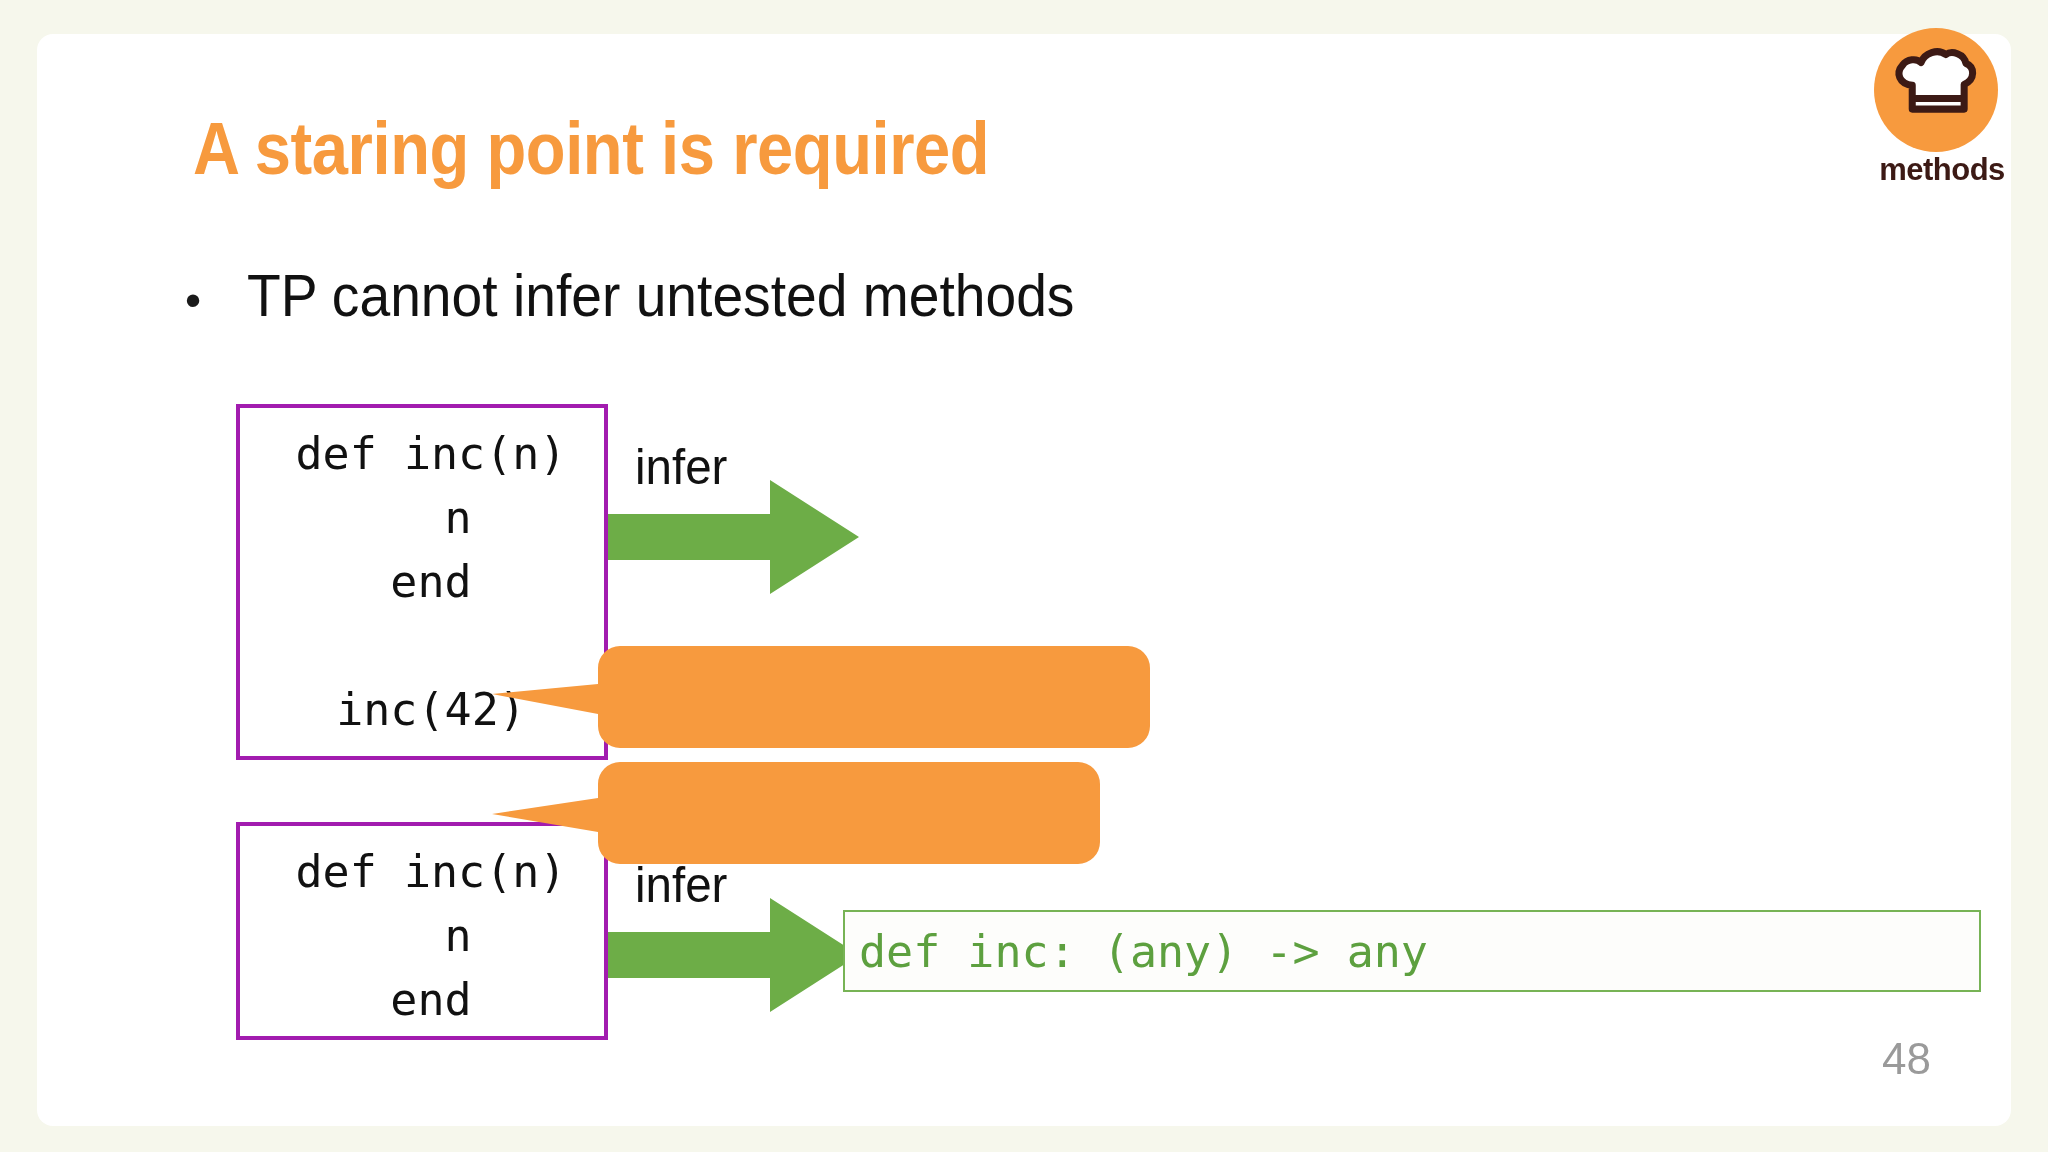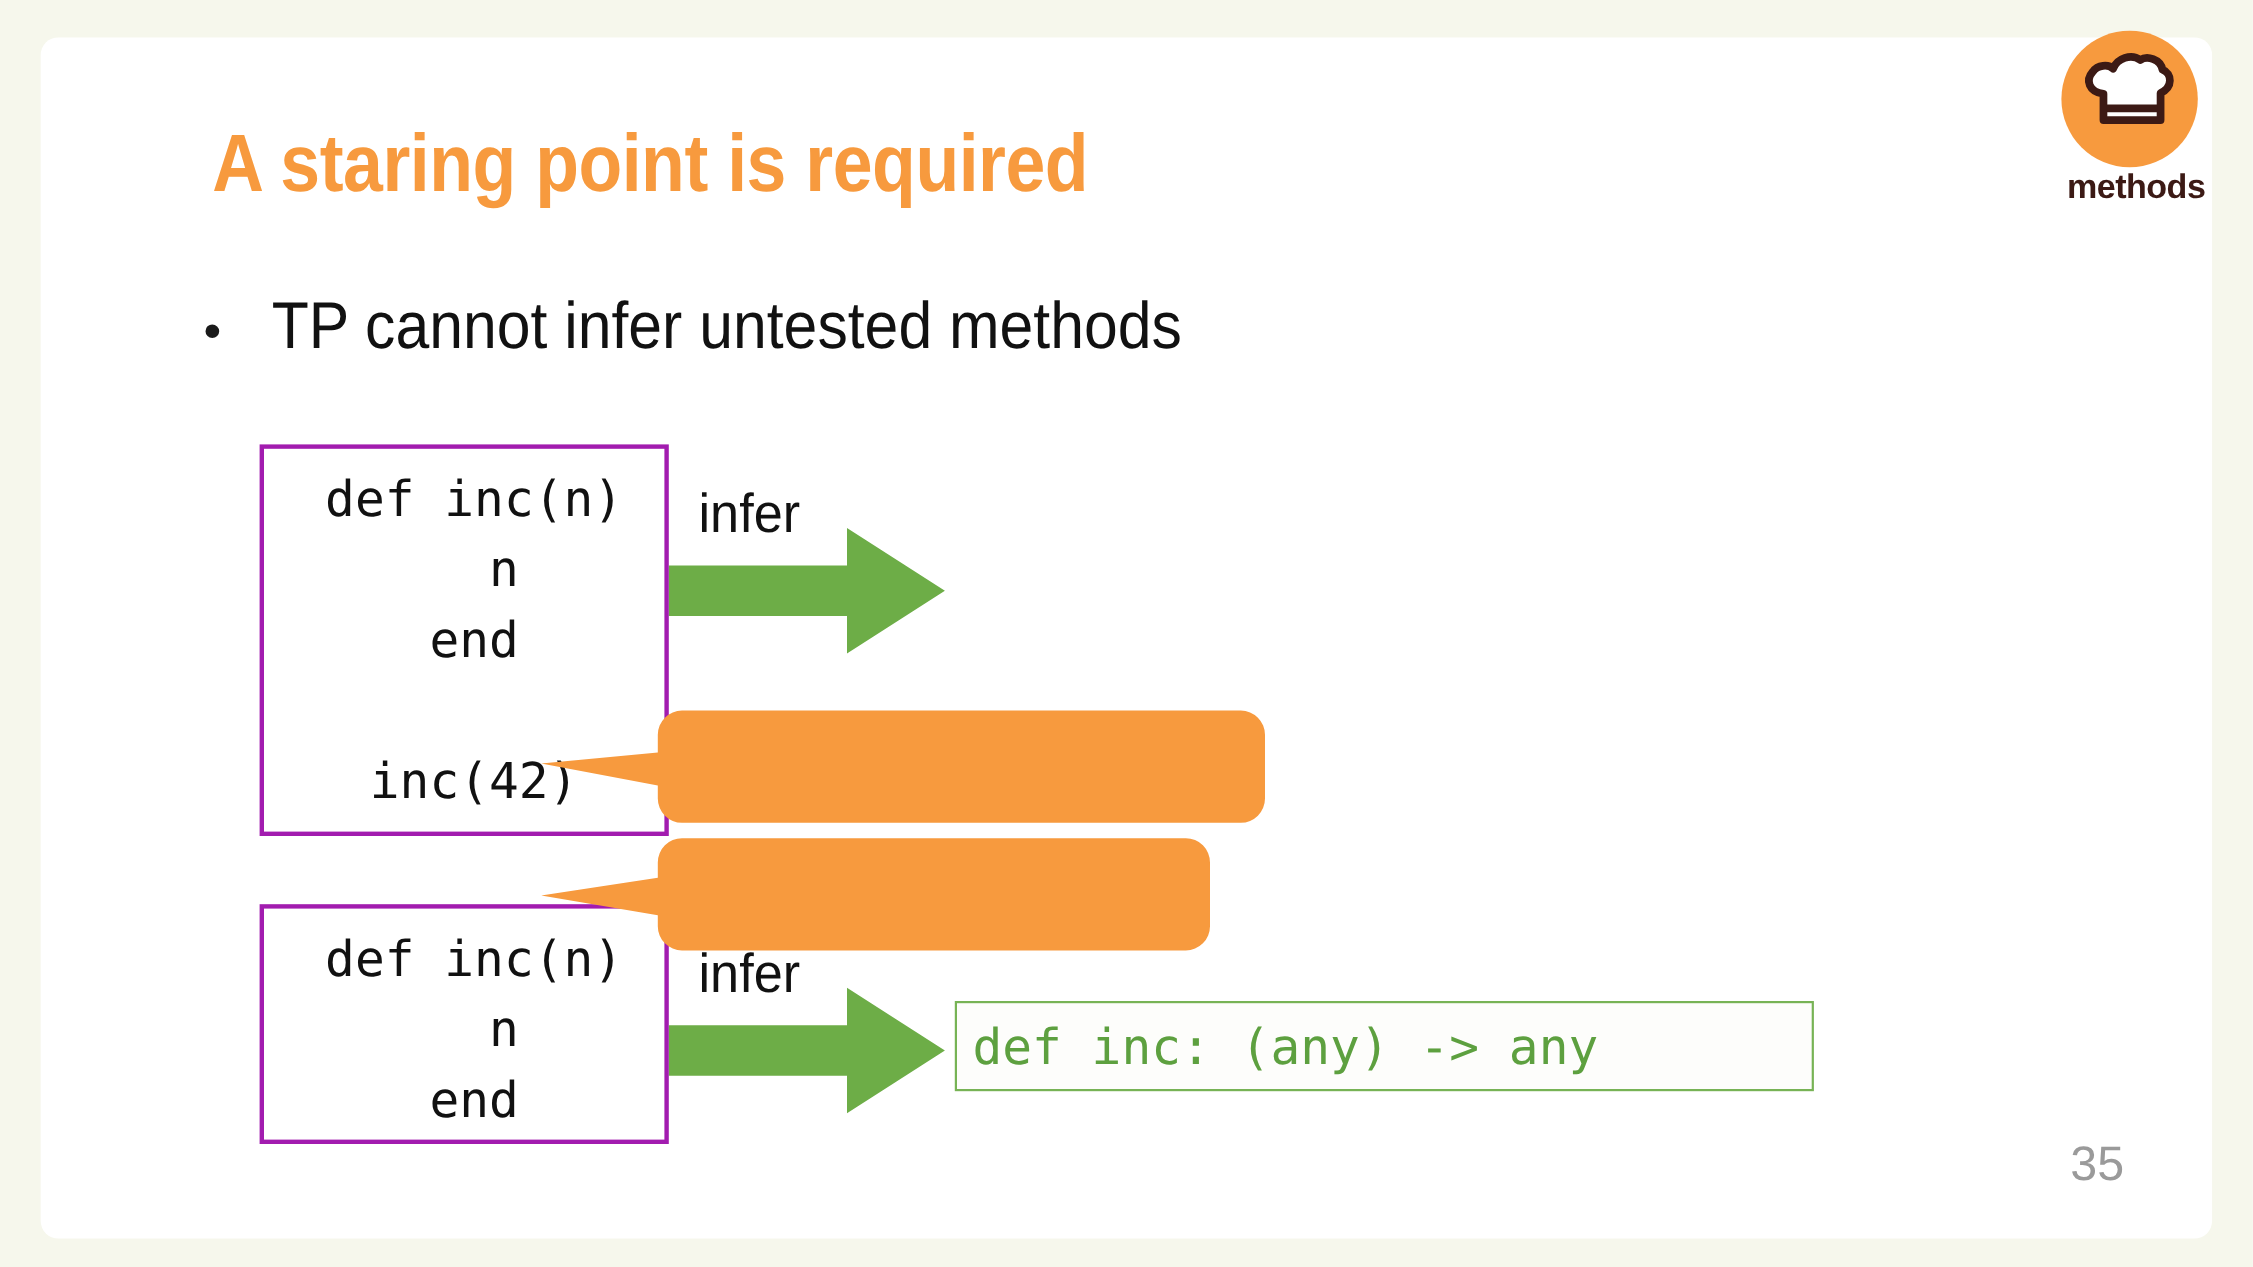--- a/index.html
+++ b/index.html
@@ -107,23 +107,22 @@
   }
   #sig-box-integer {
     left: 806px;
     top: 458px;
     width: 955px;
     height: 82px;
   }
   #sig-box-any {
     left: 806px;
     top: 876px;
-    width: 781px;
+    width: 1138px;
     height: 82px;
-    margin-left: 25px;
   }
 
   
   .arrow-green {
     position: absolute;
     z-index: 2;
   }
   #arrow-top    { left: 538px; top: 438px;  width: 290px; height: 130px; }
   #arrow-bottom { left: 538px; top: 856px;  width: 290px; height: 130px; }
 
@@ -245,21 +244,21 @@
   <svg class="callout-wrap" id="callout-test" viewBox="0 0 660 110">
     <path d="M128 4 h508 a22 22 0 0 1 22 22 v58 a22 22 0 0 1 -22 22 h-508 a22 22 0 0 1 -22 -22 v-12 L0 52 L106 42 v-16 a22 22 0 0 1 22 -22 Z" fill="#f79a3e"></path>
   </svg>
   <div class="callout-label" id="callout-test-label">A test code</div>
 
   <svg class="callout-wrap" id="callout-untested" viewBox="0 0 610 112">
     <path d="M128 4 h458 a22 22 0 0 1 22 22 v58 a22 22 0 0 1 -22 22 h-458 a22 22 0 0 1 -22 -22 v-10 L0 56 L106 40 v-14 a22 22 0 0 1 22 -22 Z" fill="#f79a3e"></path>
   </svg>
   <div class="callout-label" id="callout-untested-label">Untested</div>
 
-  <div id="page-number">35</div>
+  <div id="page-number">48</div>
 
 </div>
 
 <div id="logo">
   <div id="logo-circle"></div>
   <svg id="logo-hat" viewBox="0 0 100 100">
     <path d="M23 47 C8 45 4 33 12 24 C17 17 28 16 33 21 C37 10 52 5 61 12 C68 7 82 11 84 22 C94 26 95 40 82 46 L82 74 L23 74 Z" fill="#ffffff" stroke="#3c1a15" stroke-width="8" stroke-linejoin="round"></path>
     <line x1="26" y1="62" x2="79" y2="62" stroke="#3c1a15" stroke-width="8"></line>
   </svg>
   <div id="logo-text">methods</div>

